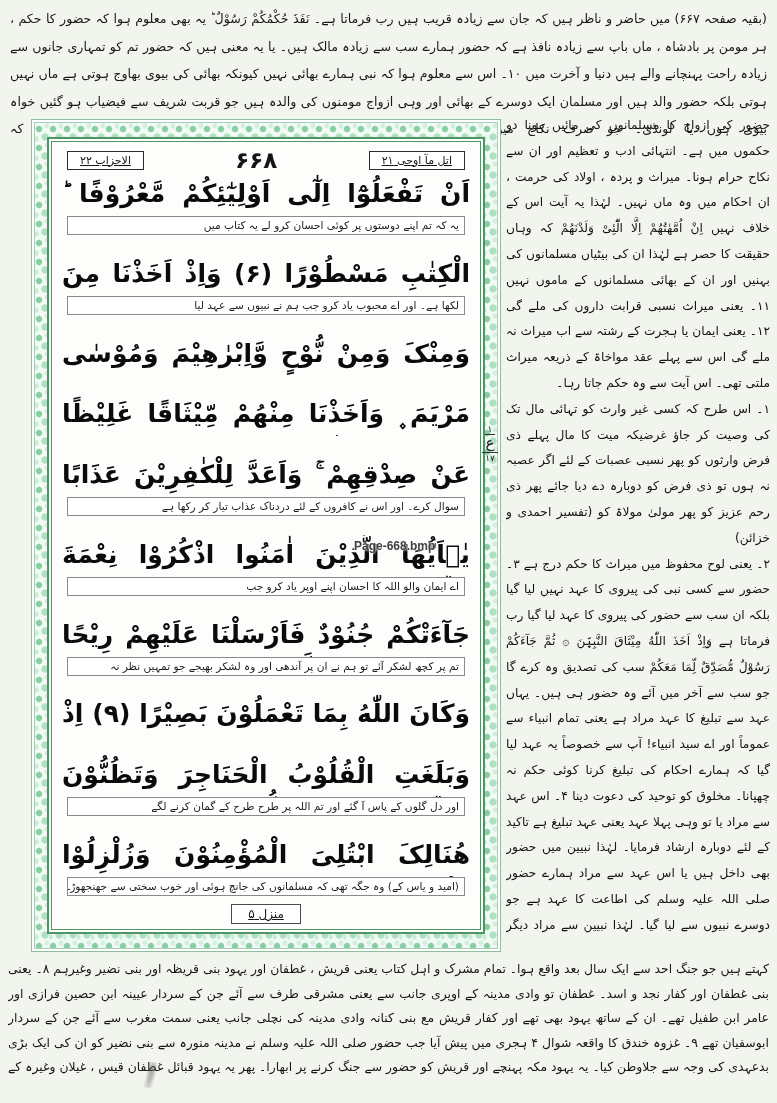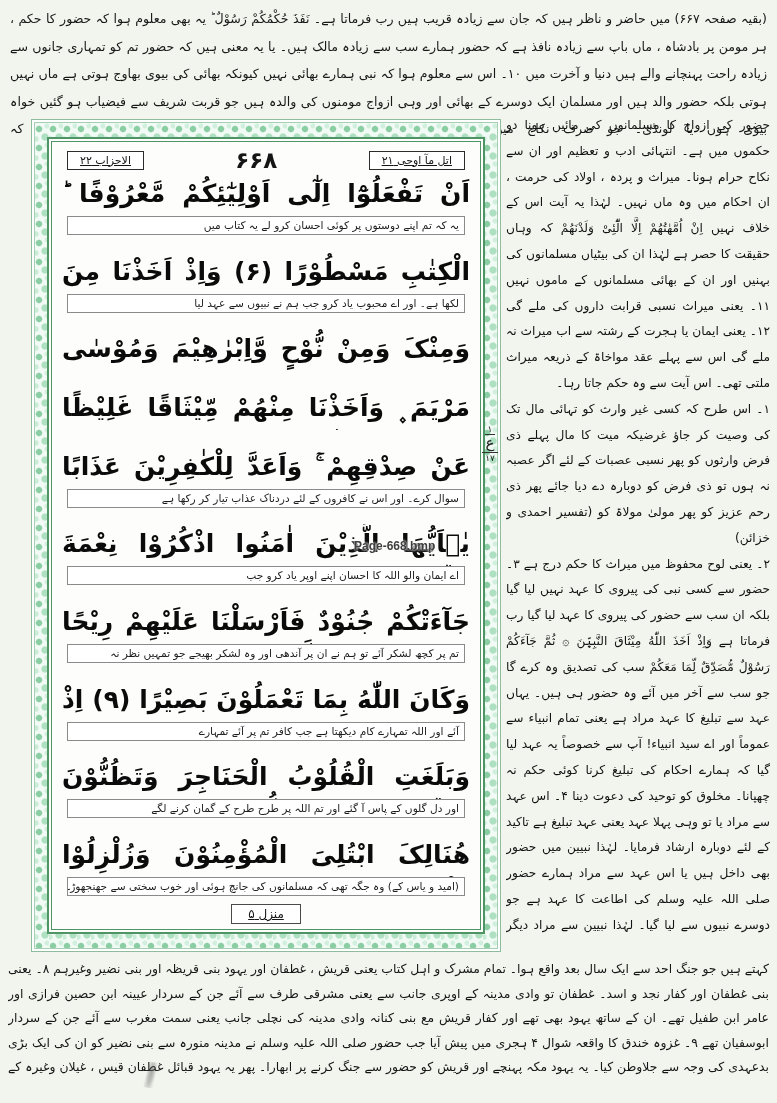--- a/index.html
+++ b/index.html
@@ -130,21 +130,20 @@
                 <div class="tr-strip">اے ایمان والو اللہ کا احسان اپنے اوپر یاد کرو جب</div>
               </div>
 
               <div>
                 <div class="ayah">جَآءَتْکُمْ جُنُوْدٌ فَاَرْسَلْنَا عَلَیْهِمْ رِیْحًا وَّجُنُوْدًا لَّمْ تَرَوْهَا ؕ</div>
                 <div class="tr-strip">تم پر کچھ لشکر آئے تو ہم نے ان پر آندھی اور وہ لشکر بھیجے جو تمہیں نظر نہ</div>
               </div>
 
               <div>
                 <div class="ayah">وَکَانَ اللّٰهُ بِمَا تَعْمَلُوْنَ بَصِیْرًا (۹) اِذْ جَآءُوْکُمْ مِّنْ</div>
-                <div class="tr-strip">آئے اور اللہ تمہارے کام دیکھتا ہے جب کافر تم پر آئے تمہارے</div>
               </div>
 
 
               <div>
                 <div class="ayah">وَبَلَغَتِ الْقُلُوْبُ الْحَنَاجِرَ وَتَظُنُّوْنَ بِاللّٰهِ الظُّنُوْنَا (۱۰)</div>
                 <div class="tr-strip">اور دل گلوں کے پاس آ گئے اور تم اللہ پر طرح طرح کے گمان کرنے لگے</div>
               </div>
 
               <div>
                 <div class="ayah">هُنَالِکَ ابْتُلِیَ الْمُؤْمِنُوْنَ وَزُلْزِلُوْا زِلْزَالًا شَدِیْدًا (۱۱)</div>

